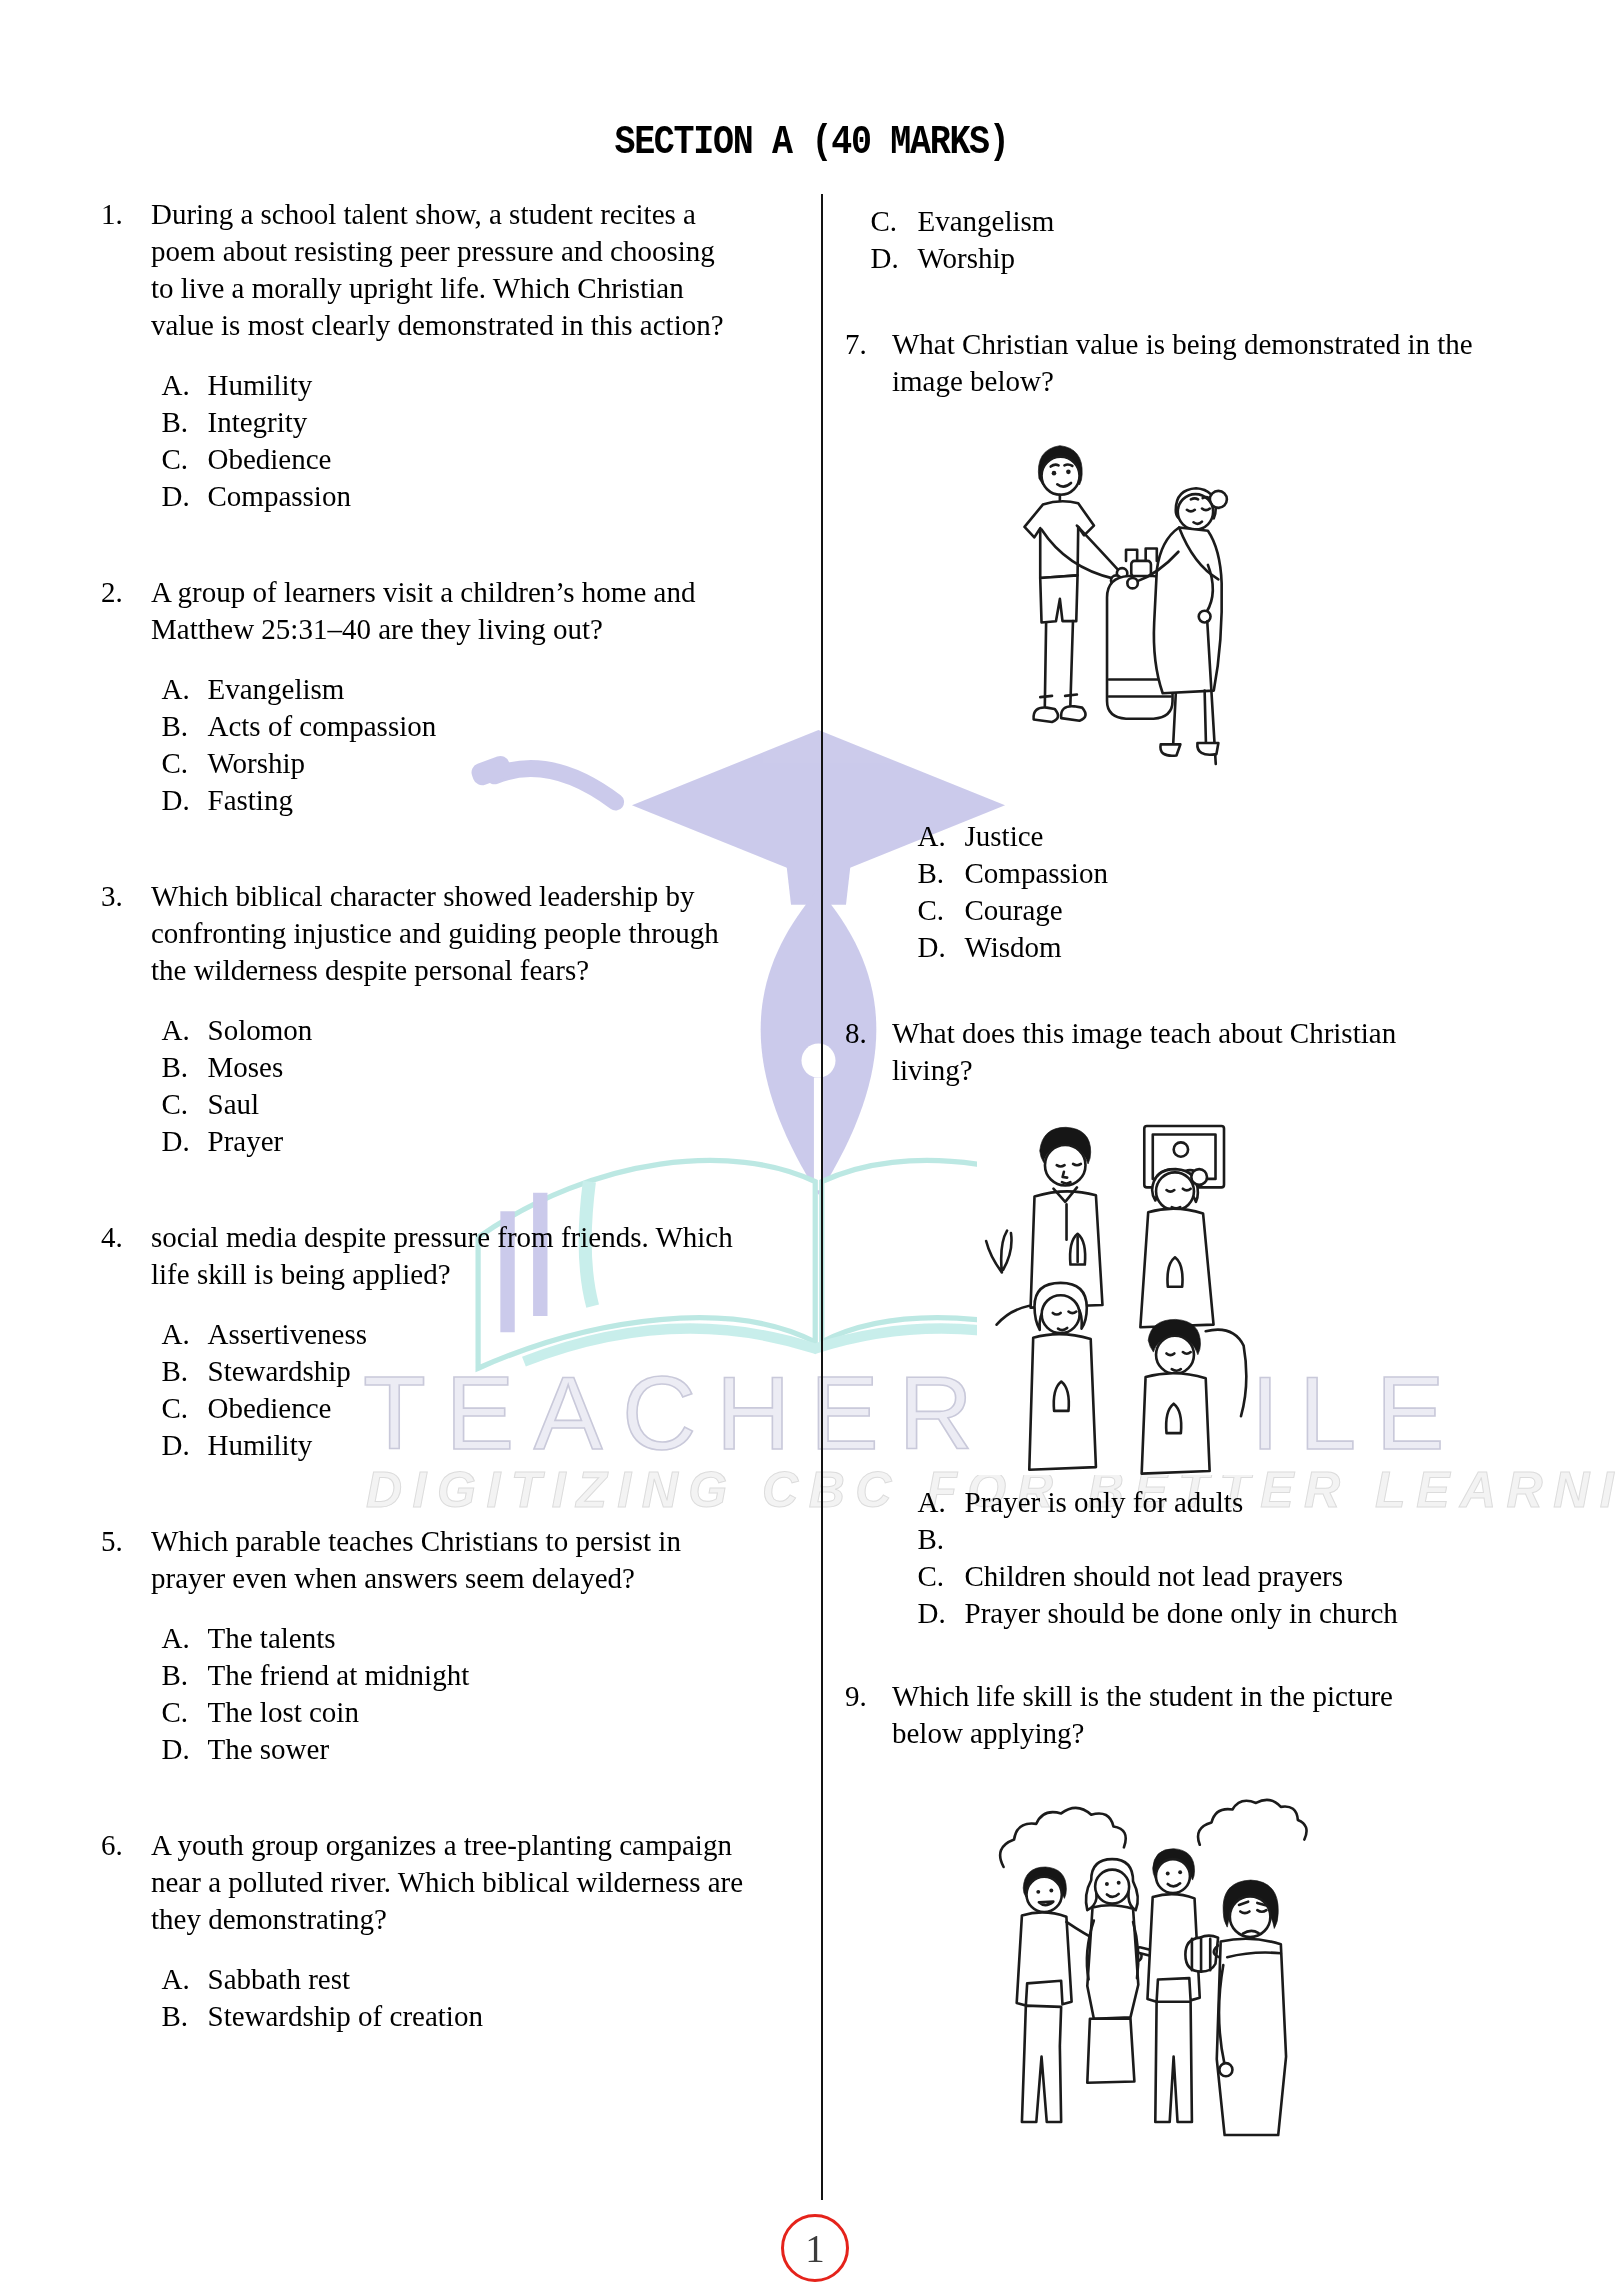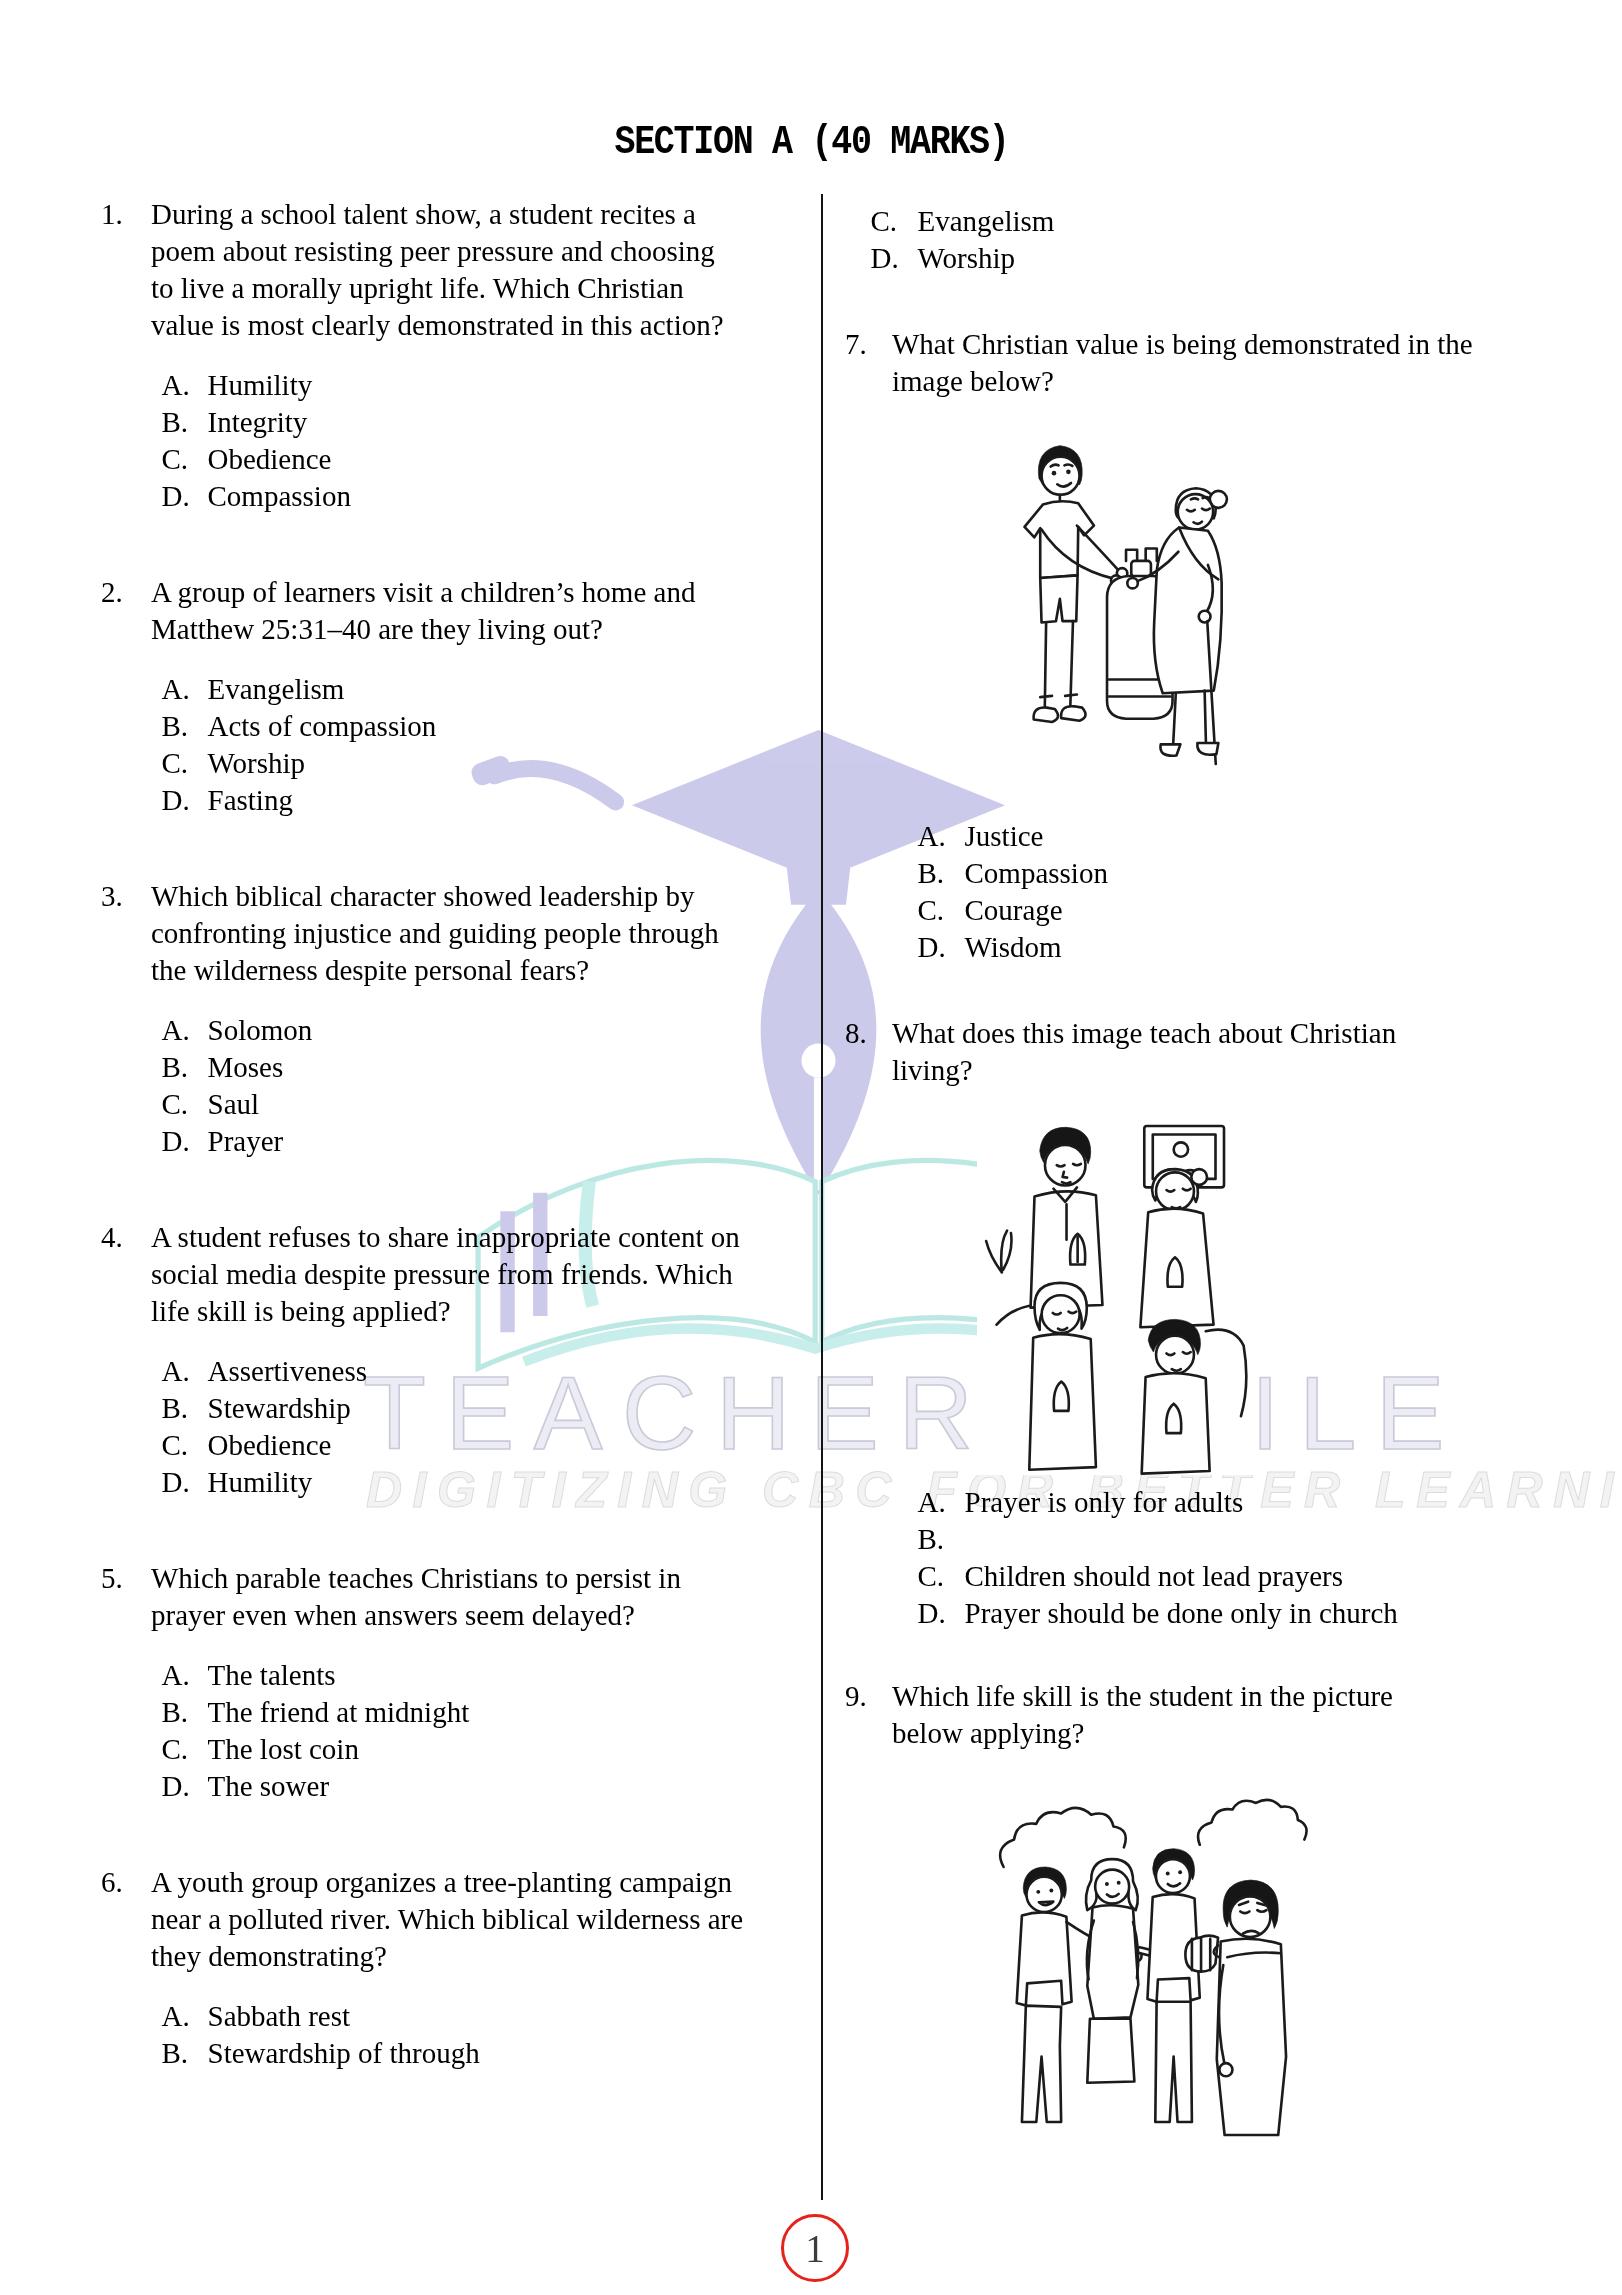--- a/index.html
+++ b/index.html
@@ -153,21 +153,20 @@
           </div>
         <div class="opt">
             <span class="letter">D.</span>
             <span>Prayer</span>
           </div>
       </div>
     </div>
 
     <div class="q" id="q4">
       <span class="qnum">4.</span>
-      <div class="qline">A student refuses to share inappropriate content on</div>
       <div class="qline">social media despite pressure from friends. Which</div>
       <div class="qline">life skill is being applied?</div>
       <div class="opts">
         <div class="opt">
             <span class="letter">A.</span>
             <span>Assertiveness</span>
           </div>
         <div class="opt">
             <span class="letter">B.</span>
             <span>Stewardship</span>
@@ -212,21 +211,21 @@
       <div class="qline">A youth group organizes a tree-planting campaign</div>
       <div class="qline">near a polluted river. Which biblical wilderness are</div>
       <div class="qline">they demonstrating?</div>
       <div class="opts">
         <div class="opt">
             <span class="letter">A.</span>
             <span>Sabbath rest</span>
           </div>
         <div class="opt">
             <span class="letter">B.</span>
-            <span>Stewardship of through</span>
+            <span>Stewardship of creation</span>
           </div>
       </div>
     </div>
   </div>
 
   <div class="col col-right">
 
     <div class="opts opts-cont">
       <div class="opt">
           <span class="letter">C.</span>

